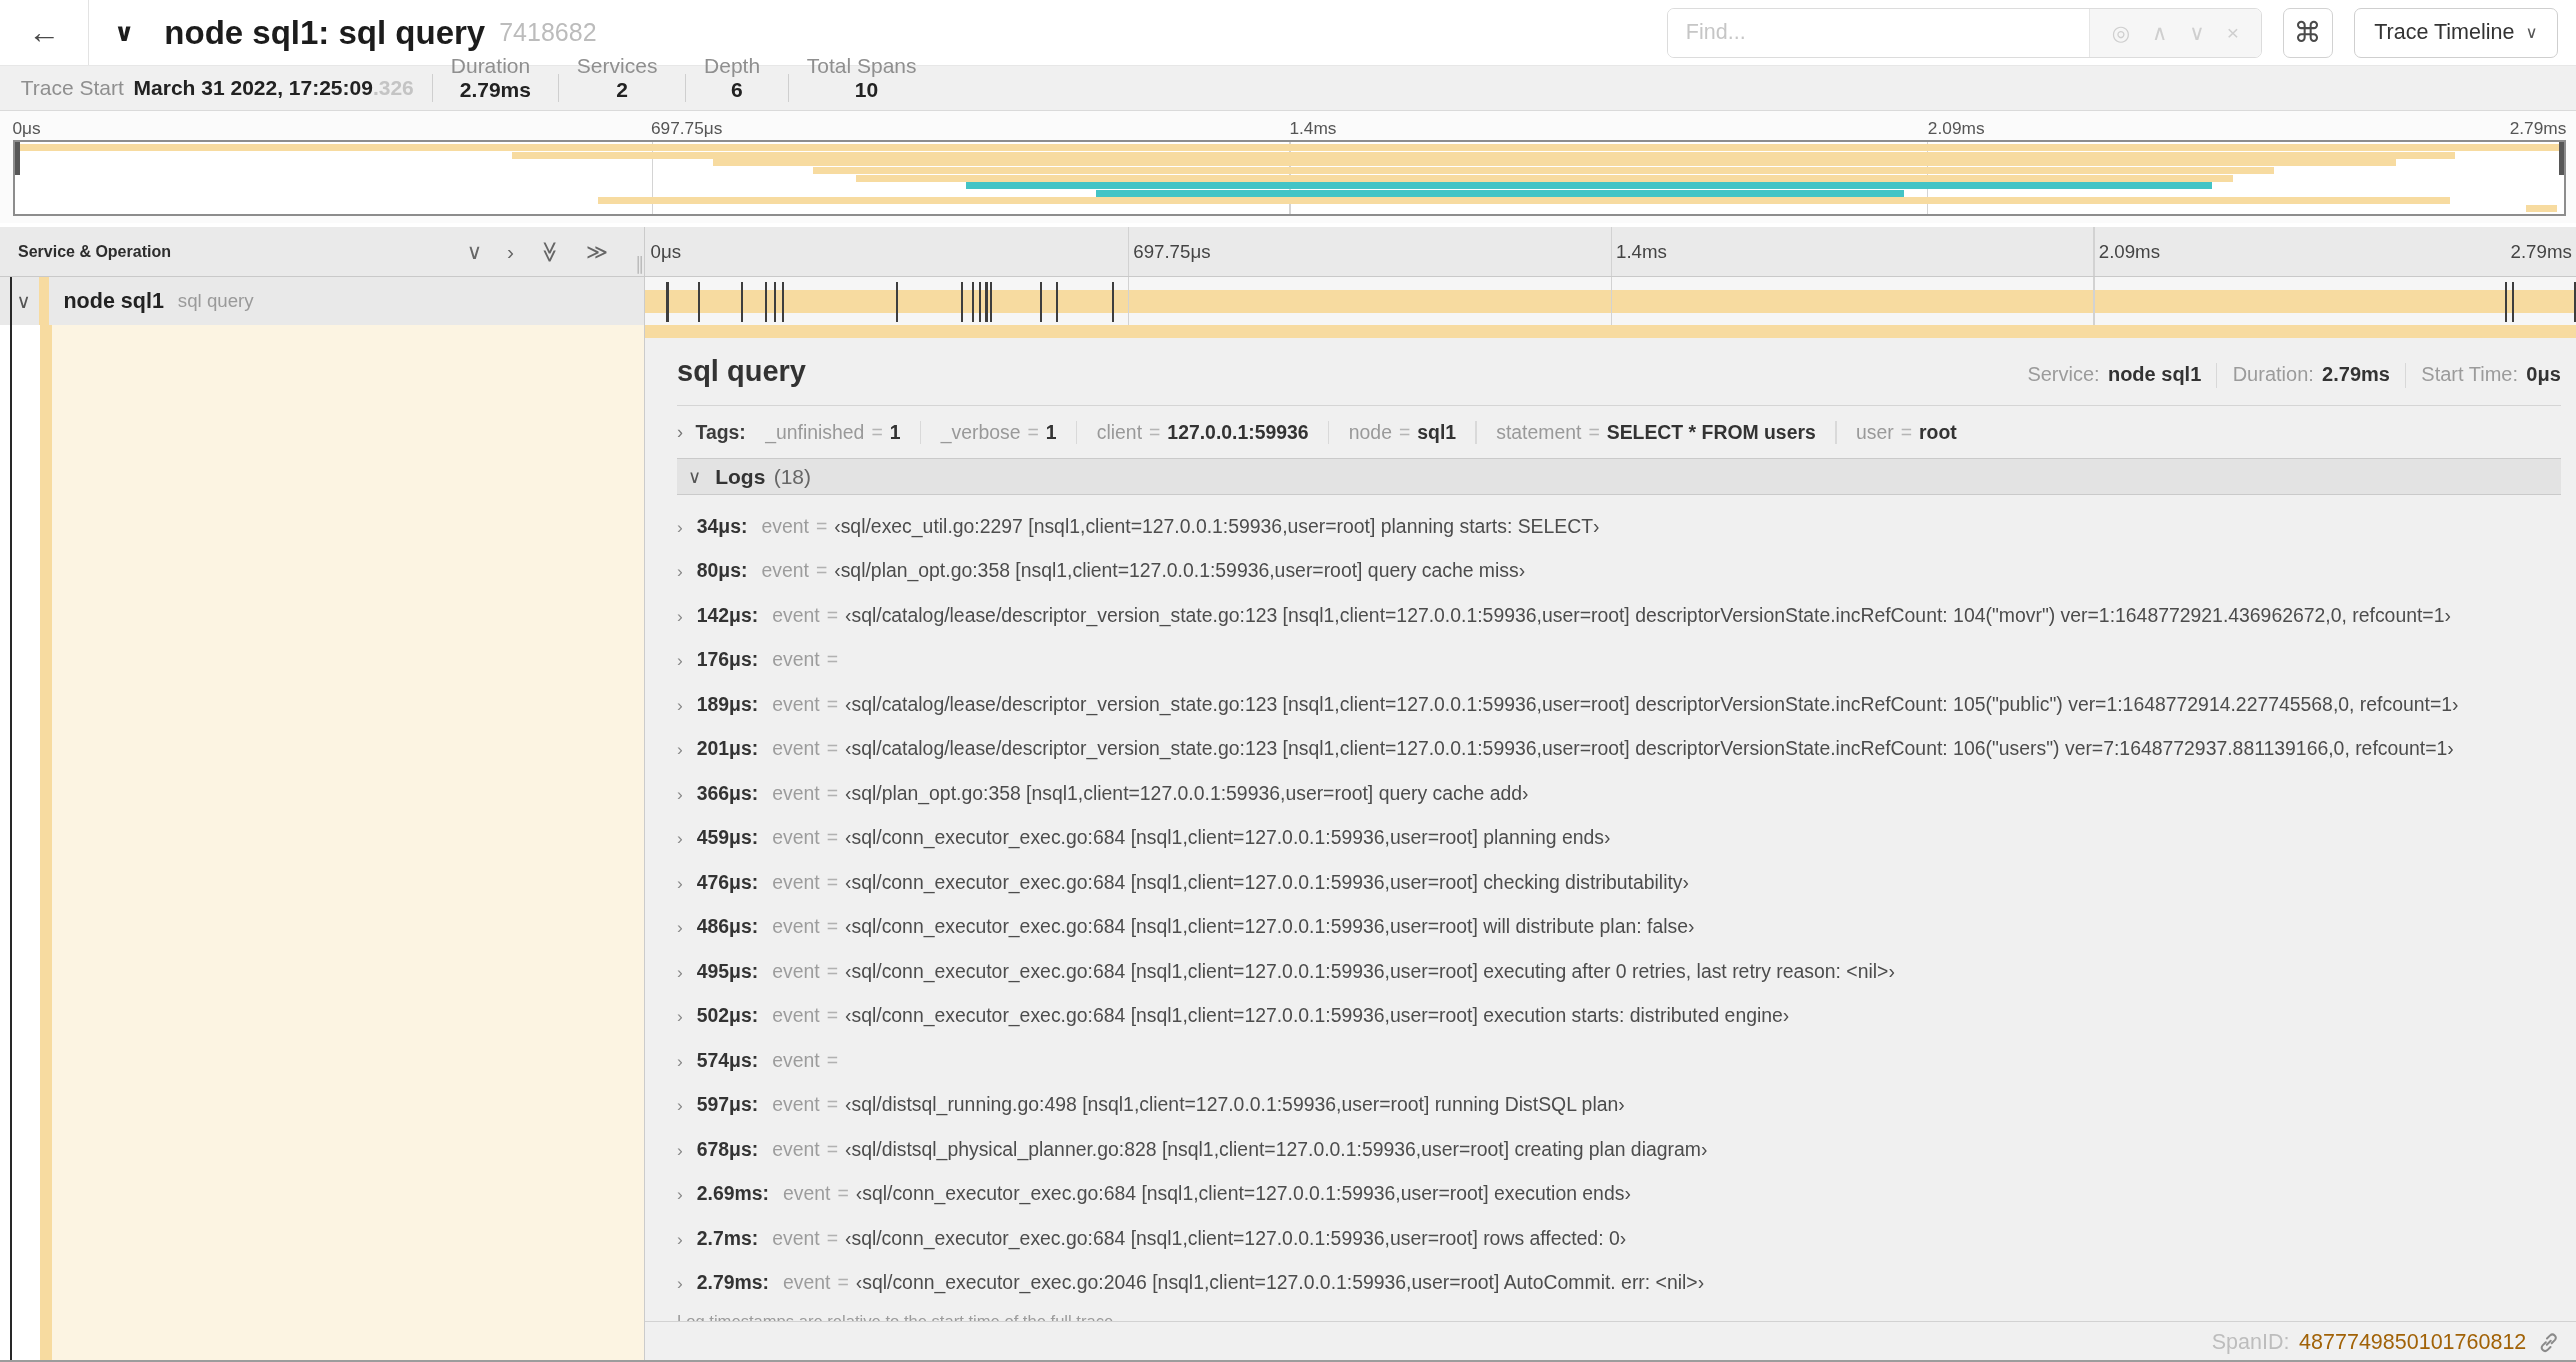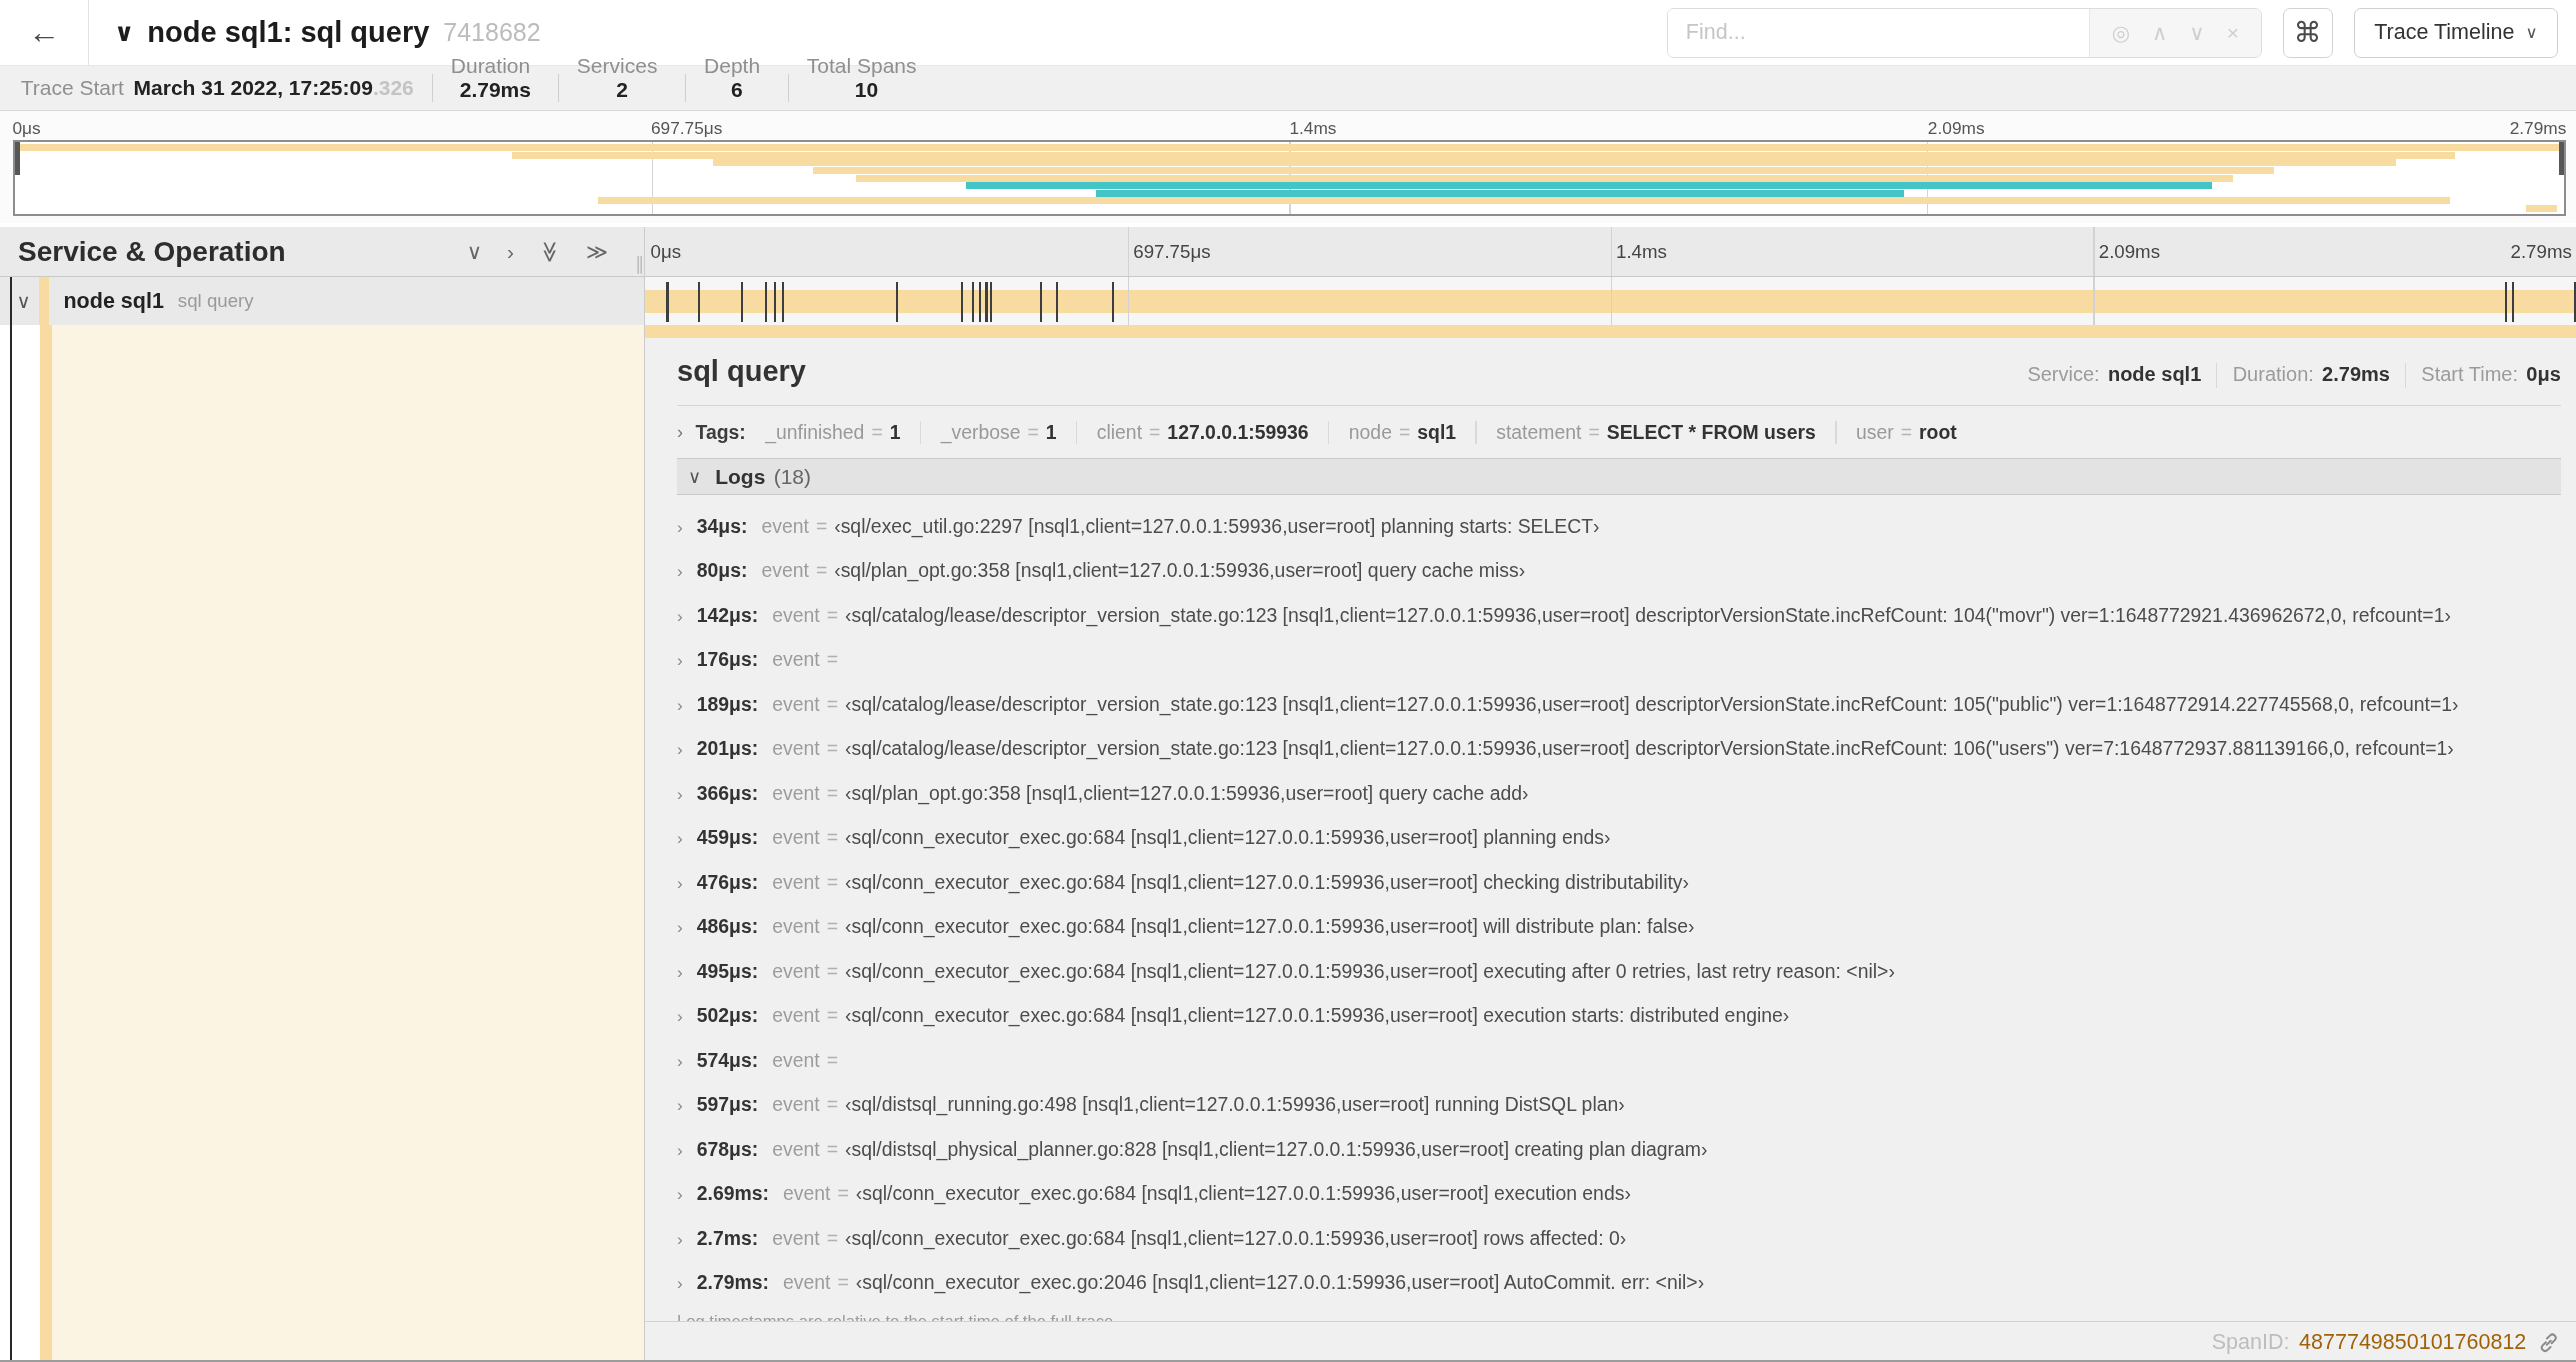--- a/index.html
+++ b/index.html
@@ -7,21 +7,21 @@
   .app{
     width:2576px;height:1363px;position:relative;overflow:hidden;background:#fff;
     font-family:"Liberation Sans","DejaVu Sans",sans-serif;display:flex;flex-direction:column;
   }
   .app::after{content:"";position:absolute;left:0;right:0;bottom:0;height:2.8px;background:#9c9c9c;}
 
   
   .hdr{height:65px;flex:none;display:flex;align-items:center;background:#fff;}
   .hdr-back{width:89px;height:100%;flex:none;border-right:1.4px solid #e3e3e3;display:flex;align-items:center;justify-content:center;font-size:32px;color:#4a4a4a;cursor:pointer;}
   .hdr-chevron{margin-left:25px;font-size:25px;color:#1c1c1c;font-weight:bold;}
-  .hdr-title{margin-left:13px;font-size:29px;font-weight:bold;color:#1c1c1c;white-space:nowrap;}
+  .hdr-title{margin-left:30px;font-size:33px;font-weight:bold;color:#1c1c1c;white-space:nowrap;}
   .hdr-traceid{margin-left:14px;font-size:25px;color:#bcbcbc;}
   .hdr-right{margin-left:auto;display:flex;align-items:center;margin-right:18px;}
   .find-group{display:flex;height:50px;border:1.4px solid #dcdcdc;border-radius:7px;overflow:hidden;background:#fff;}
   .find-input{width:421px;border:none;outline:none;padding:0 18px;font-size:21.5px;color:#444;background:#fff;}
   .find-input::placeholder{color:#c6c6c6;}
   .find-btns{width:172px;background:#f6f6f6;border-left:1.4px solid #e6e6e6;display:flex;align-items:center;justify-content:space-evenly;color:#cfcfcf;font-size:21px;}
   .find-btns span{cursor:pointer;}
   .kbd-btn{width:50px;height:50px;margin-left:21px;border:1.4px solid #d2d2d2;border-radius:7px;display:flex;align-items:center;justify-content:center;font-size:28px;color:#4a4a4a;background:#fff;cursor:pointer;}
   .view-btn{height:50px;margin-left:21px;border:1.4px solid #cfcfcf;border-radius:7px;display:flex;align-items:center;padding:0 19.4px;font-size:21.5px;color:#333;background:#fff;gap:11px;cursor:pointer;white-space:nowrap;}
   .view-caret{font-size:16.6px;color:#555;}
@@ -39,21 +39,21 @@
   .mini-labels{position:relative;height:25px;font-size:17.3px;color:#555;}
   .mini-labels span{position:absolute;top:2.8px;white-space:nowrap;}
   .mini-canvas{position:relative;height:76px;border:2.1px solid #8d8d8d;background:#fff;overflow:hidden;cursor:crosshair;}
   .mini-grid{position:absolute;top:0;bottom:0;width:1.4px;background:#d4d4d4;}
   .mini-span{position:absolute;height:7px;}
   .mini-handle{position:absolute;top:0;width:5.5px;height:33px;background:#575757;cursor:ew-resize;}
 
   
   .ghead{height:50px;flex:none;display:flex;background:#eaeaea;border-bottom:1.4px solid #c9c9c9;margin-top:4.2px;}
   .ghead-left{width:645px;flex:none;display:flex;align-items:center;padding-left:18px;border-right:1.4px solid #cbcbcb;position:relative;}
-  .ghead-title{font-size:28px;font-weight:bold;color:#2d2d2d;white-space:nowrap;}
+  .ghead-title{font-size:16px;font-weight:bold;color:#2d2d2d;white-space:nowrap;}
   .ghead-icons{margin-left:auto;display:flex;gap:25px;margin-right:36px;color:#666;font-size:21px;}
   .ghead-icons span{cursor:pointer;}
   .rot90{display:inline-block;transform:rotate(90deg);}
   .ghead-grip{position:absolute;right:0px;bottom:1.4px;color:#b9b9b9;font-size:18px;cursor:col-resize;}
   .ruler{flex:1;position:relative;min-width:0;}
   .ruler .tick-label{position:absolute;top:50%;transform:translateY(-50%);font-size:18.7px;color:#444;padding-left:5.5px;white-space:nowrap;}
   .vline{position:absolute;top:0;bottom:0;width:1.4px;background:#d2d2d2;}
 
   
   .srow{height:48px;flex:none;display:flex;}

